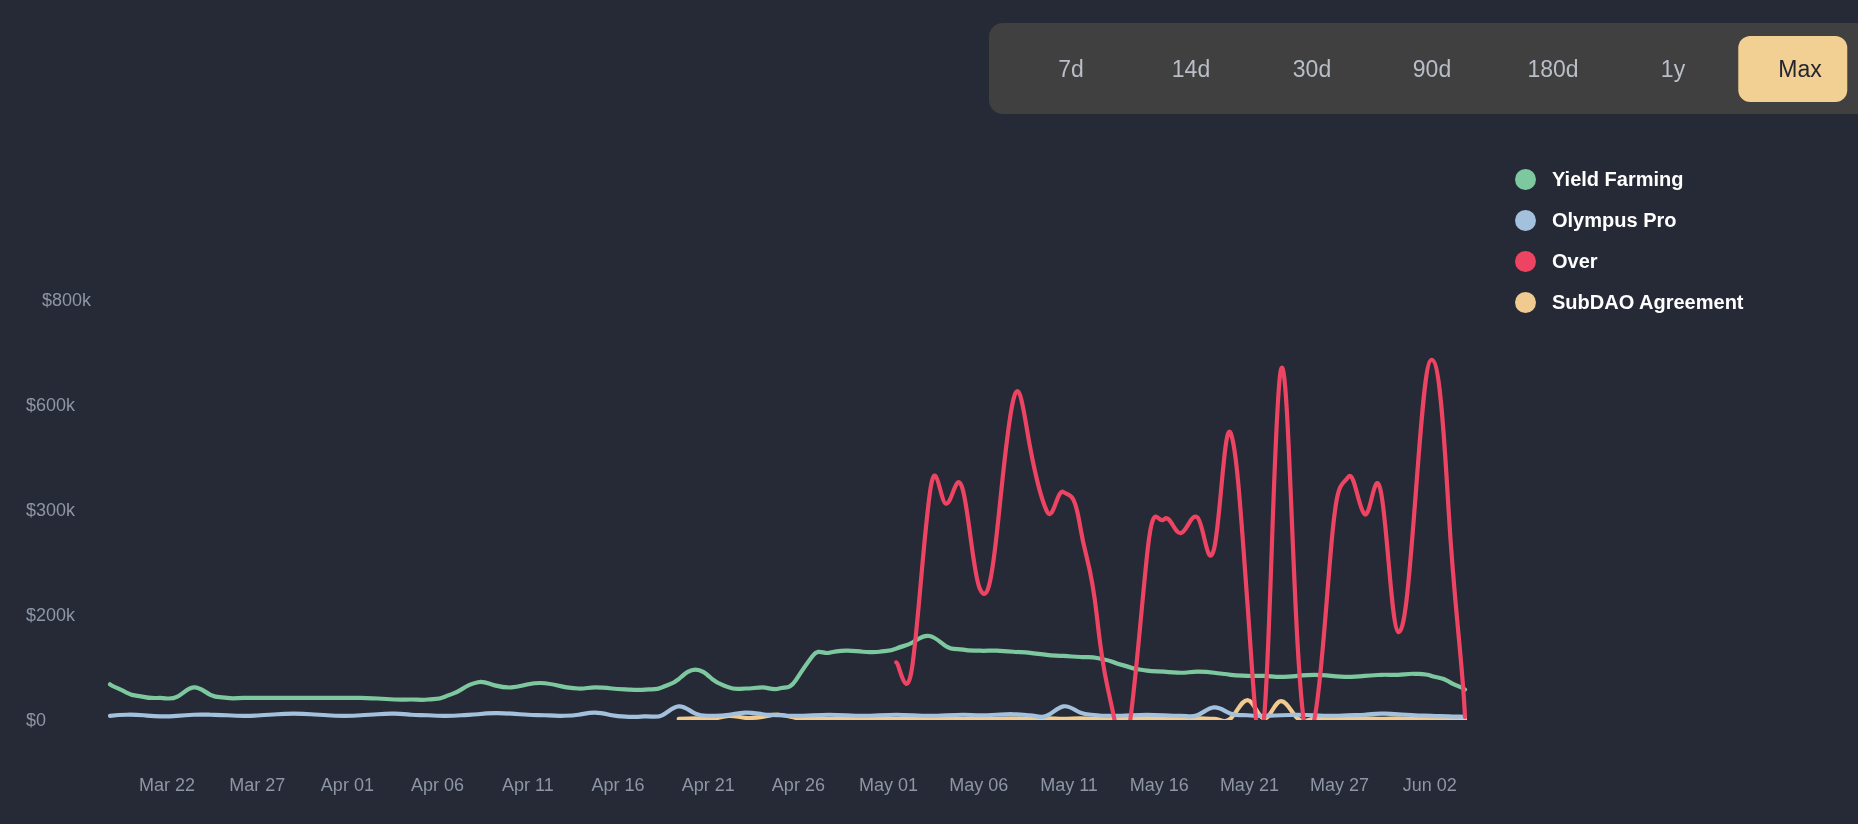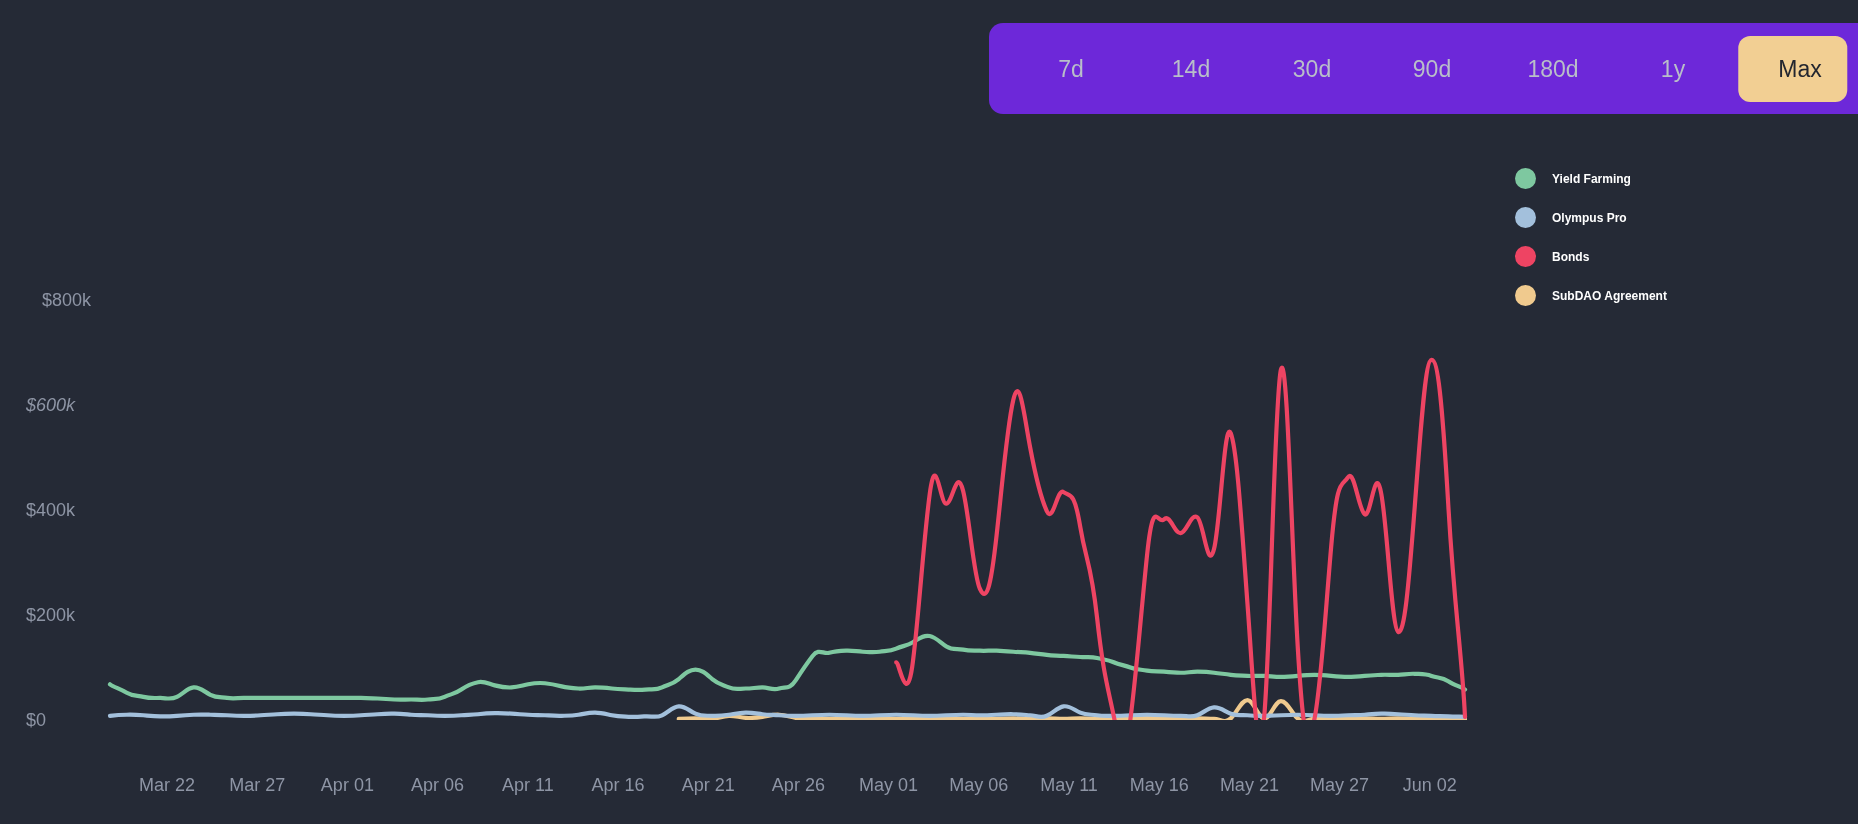--- a/index.html
+++ b/index.html
@@ -14,21 +14,21 @@
   
   #chart-title {
     position: absolute; left: 24px; top: 52px;
     font-size: 27px; font-weight: 400; color: #ffffff;
     letter-spacing: 0.1px; white-space: nowrap;
   }
 
   #range-selector {
     position: absolute; left: 989px; top: 23px;
     height: 91px; width: 869px;
-    background: #6d28d9;
+    background: #404040;
     border-radius: 14px 0 0 14px;
     display: flex; align-items: center;
   }
   .range-btn {
     flex: 0 0 auto;
     height: 62px;
     display: flex; align-items: center; justify-content: center;
     font-size: 23px; font-weight: 400; color: #b9bec9;
     background: transparent; border: none; border-radius: 10px;
     cursor: pointer; padding: 0 14px; margin: 0 12px;
@@ -40,21 +40,21 @@
     padding: 0 26px; margin-left: 18px; height: 66px; border-radius: 12px;
   }
 
   
   #legend {
     position: absolute; left: 1515px; top: 168px;
     display: flex; flex-direction: column; gap: 18px;
   }
   .legend-item { display: flex; align-items: center; gap: 16px; cursor: pointer; }
   .legend-dot { width: 21px; height: 21px; border-radius: 50%; flex: 0 0 auto; }
-  .legend-label { font-size: 12px; font-weight: 700; color: #ffffff; white-space: nowrap; }
+  .legend-label { font-size: 20px; font-weight: 700; color: #ffffff; white-space: nowrap; }
 
   
   #plot-area { position: absolute; left: 0; top: 120px; width: 1500px; height: 600px; }
   #plot-svg { position: absolute; left: 0; top: 0; width: 1500px; height: 600px; }
 
   .y-tick {
     position: absolute; right: 0; width: 110px; text-align: left;
     font-size: 18px; color: #8e95a5; white-space: nowrap;
   }
   #y-axis { position: absolute; left: 26px; top: 120px; width: 110px; height: 600px; }
@@ -85,42 +85,42 @@
       <div class="legend-item">
         <span class="legend-dot" style="background: rgb(126, 200, 160);"></span>
         <span class="legend-label">Yield Farming</span>
       </div>
       <div class="legend-item">
         <span class="legend-dot" style="background: rgb(163, 192, 220);"></span>
         <span class="legend-label">Olympus Pro</span>
       </div>
       <div class="legend-item">
         <span class="legend-dot" style="background: rgb(238, 68, 99);"></span>
-        <span class="legend-label">Bonds</span>
+        <span class="legend-label">Over</span>
       </div>
       <div class="legend-item">
         <span class="legend-dot" style="background: rgb(240, 202, 142);"></span>
         <span class="legend-label">SubDAO Agreement</span>
       </div>
     </div>
 
   <div id="plot-area">
     <svg id="plot-svg" viewBox="0 0 1500 600" preserveAspectRatio="none">
         <path d="M 678.77 598.95 C 681.90 598.79, 689.22 598.42, 695.49 598.42 C 701.77 598.42, 705.95 599.74, 712.22 598.95 C 718.50 598.16, 722.68 596.12, 728.95 595.80 C 735.22 595.48, 739.41 597.58, 745.68 597.90 C 751.95 598.22, 756.13 597.80, 762.41 596.85 C 768.68 595.90, 772.86 594.44, 779.14 594.75 C 785.41 595.06, 789.59 596.80, 795.86 597.90 C 802.14 599.00, 806.32 598.11, 812.59 598.42 C 818.87 598.74, 823.05 598.95, 829.32 598.95 C 835.59 598.95, 839.78 598.42, 846.05 598.42 C 852.32 598.42, 856.50 598.95, 862.78 598.95 C 869.05 598.95, 873.23 598.42, 879.51 598.42 C 885.78 598.42, 889.96 598.95, 896.23 598.95 C 902.51 598.95, 906.69 598.74, 912.96 598.42 C 919.24 598.11, 923.42 597.90, 929.69 597.90 C 935.96 597.90, 940.15 598.11, 946.42 598.42 C 952.69 598.74, 956.88 598.95, 963.15 598.95 C 969.42 598.95, 973.60 598.42, 979.88 598.42 C 986.15 598.42, 990.33 598.95, 996.60 598.95 C 1002.88 598.95, 1007.06 598.42, 1013.33 598.42 C 1019.61 598.42, 1023.79 598.95, 1030.06 598.95 C 1036.33 598.95, 1040.52 598.42, 1046.79 598.42 C 1053.06 598.42, 1057.25 598.95, 1063.52 598.95 C 1069.79 598.95, 1073.97 598.42, 1080.25 598.42 C 1086.52 598.42, 1090.70 598.95, 1096.98 598.95 C 1103.25 598.95, 1107.43 598.42, 1113.70 598.42 C 1119.98 598.42, 1124.16 599.11, 1130.43 598.95 C 1136.71 598.79, 1140.89 598.06, 1147.16 597.90 C 1153.43 597.74, 1157.62 598.11, 1163.89 598.42 C 1170.16 598.74, 1174.34 598.95, 1180.62 598.95 C 1186.89 598.95, 1191.07 598.42, 1197.35 598.42 C 1203.62 598.42, 1207.80 598.95, 1214.07 598.95 C 1220.35 598.95, 1224.53 604.10, 1230.80 598.42 C 1237.08 592.75, 1241.26 580.05, 1247.53 580.05 C 1253.80 580.05, 1257.99 598.11, 1264.26 598.42 C 1270.53 598.74, 1274.71 581.10, 1280.99 581.10 C 1287.26 581.10, 1291.44 593.07, 1297.72 598.42 C 1303.99 603.78, 1308.17 598.95, 1314.44 598.95 C 1320.72 598.95, 1324.90 598.42, 1331.17 598.42 C 1337.45 598.42, 1341.63 598.95, 1347.90 598.95 C 1354.17 598.95, 1358.36 598.42, 1364.63 598.42 C 1370.90 598.42, 1375.08 598.95, 1381.36 598.95 C 1387.63 598.95, 1391.81 598.42, 1398.09 598.42 C 1404.36 598.42, 1408.54 598.95, 1414.81 598.95 C 1421.09 598.95, 1425.27 598.42, 1431.54 598.42 C 1437.82 598.42, 1442.00 598.79, 1448.27 598.95 C 1454.54 599.11, 1461.86 598.95, 1465.00 598.95" fill="none" stroke="#f0ca8e" stroke-width="4.2" stroke-linecap="round" stroke-linejoin="round"></path>
         <path d="M 110.00 595.80 C 113.14 595.49, 120.46 594.91, 126.73 594.75 C 133.00 594.59, 137.18 594.80, 143.46 595.27 C 149.73 595.75, 153.91 596.17, 160.19 596.33 C 166.46 596.48, 170.64 596.27, 176.91 595.80 C 183.19 595.33, 187.37 595.06, 193.64 594.75 C 199.92 594.44, 204.10 594.59, 210.37 594.75 C 216.64 594.91, 220.83 594.96, 227.10 595.27 C 233.37 595.59, 237.55 595.80, 243.83 595.80 C 250.10 595.80, 254.28 595.75, 260.56 595.27 C 266.83 594.80, 271.01 594.70, 277.28 594.23 C 283.56 593.75, 287.74 593.70, 294.01 593.70 C 300.29 593.70, 304.47 593.75, 310.74 594.23 C 317.01 594.70, 321.20 594.80, 327.47 595.27 C 333.74 595.75, 337.92 595.80, 344.20 595.80 C 350.47 595.80, 354.65 595.75, 360.93 595.27 C 367.20 594.80, 371.38 594.70, 377.65 594.23 C 383.93 593.75, 388.11 593.54, 394.38 593.70 C 400.66 593.86, 404.84 594.28, 411.11 594.75 C 417.38 595.22, 421.57 594.96, 427.84 595.27 C 434.11 595.59, 438.29 595.80, 444.57 595.80 C 450.84 595.80, 455.02 595.75, 461.30 595.27 C 467.57 594.80, 471.75 594.86, 478.02 594.23 C 484.30 593.60, 488.48 593.33, 494.75 593.17 C 501.03 593.02, 505.21 593.23, 511.48 593.70 C 517.75 594.17, 521.94 594.28, 528.21 594.75 C 534.48 595.22, 538.67 594.96, 544.94 595.27 C 551.21 595.59, 555.39 595.96, 561.67 595.80 C 567.94 595.64, 572.12 595.69, 578.40 594.75 C 584.67 593.81, 588.85 592.49, 595.12 592.65 C 601.40 592.81, 605.58 594.01, 611.85 595.27 C 618.13 596.53, 622.31 596.53, 628.58 596.85 C 634.85 597.17, 639.04 596.80, 645.31 596.33 C 651.58 595.85, 655.76 598.27, 662.04 595.27 C 668.31 592.28, 672.49 586.82, 678.77 586.35 C 685.04 585.88, 689.22 590.87, 695.49 593.70 C 701.77 596.54, 705.95 595.49, 712.22 595.80 C 718.50 596.11, 722.68 595.69, 728.95 594.75 C 735.22 593.81, 739.41 592.81, 745.68 592.65 C 751.95 592.49, 756.13 593.44, 762.41 594.23 C 768.68 595.01, 772.86 594.80, 779.14 595.27 C 785.41 595.75, 789.59 595.80, 795.86 595.80 C 802.14 595.80, 806.32 595.59, 812.59 595.27 C 818.87 594.96, 823.05 594.75, 829.32 594.75 C 835.59 594.75, 839.78 594.96, 846.05 595.27 C 852.32 595.59, 856.50 595.80, 862.78 595.80 C 869.05 595.80, 873.23 595.59, 879.51 595.27 C 885.78 594.96, 889.96 594.75, 896.23 594.75 C 902.51 594.75, 906.69 594.96, 912.96 595.27 C 919.24 595.59, 923.42 595.80, 929.69 595.80 C 935.96 595.80, 940.15 595.59, 946.42 595.27 C 952.69 594.96, 956.88 594.75, 963.15 594.75 C 969.42 594.75, 973.60 595.27, 979.88 595.27 C 986.15 595.27, 990.33 595.06, 996.60 594.75 C 1002.88 594.44, 1007.06 594.07, 1013.33 594.23 C 1019.61 594.38, 1023.79 594.80, 1030.06 595.27 C 1036.33 595.75, 1040.52 598.48, 1046.79 595.80 C 1053.06 593.12, 1057.25 587.30, 1063.52 586.35 C 1069.79 585.40, 1073.97 589.97, 1080.25 592.65 C 1086.52 595.33, 1090.70 594.33, 1096.98 595.27 C 1103.25 596.22, 1107.43 595.80, 1113.70 595.80 C 1119.98 595.80, 1124.16 595.59, 1130.43 595.27 C 1136.71 594.96, 1140.89 594.75, 1147.16 594.75 C 1153.43 594.75, 1157.62 594.96, 1163.89 595.27 C 1170.16 595.59, 1174.34 595.80, 1180.62 595.80 C 1186.89 595.80, 1191.07 597.79, 1197.35 595.27 C 1203.62 592.75, 1207.80 587.87, 1214.07 587.40 C 1220.35 586.93, 1224.53 591.34, 1230.80 593.70 C 1237.08 596.06, 1241.26 594.64, 1247.53 595.27 C 1253.80 595.90, 1257.99 595.80, 1264.26 595.80 C 1270.53 595.80, 1274.71 595.59, 1280.99 595.27 C 1287.26 594.96, 1291.44 594.75, 1297.72 594.75 C 1303.99 594.75, 1308.17 594.96, 1314.44 595.27 C 1320.72 595.59, 1324.90 595.80, 1331.17 595.80 C 1337.45 595.80, 1341.63 595.59, 1347.90 595.27 C 1354.17 594.96, 1358.36 595.22, 1364.63 594.75 C 1370.90 594.28, 1375.08 593.86, 1381.36 593.70 C 1387.63 593.54, 1391.81 593.75, 1398.09 594.23 C 1404.36 594.70, 1408.54 594.80, 1414.81 595.27 C 1421.09 595.75, 1425.27 595.48, 1431.54 595.80 C 1437.82 596.12, 1442.00 596.01, 1448.27 596.33 C 1454.54 596.64, 1461.86 596.69, 1465.00 596.85" fill="none" stroke="#a3c0dc" stroke-width="4.2" stroke-linecap="round" stroke-linejoin="round"></path>
         <path d="M 110.00 564.30 C 113.14 566.82, 120.46 568.92, 126.73 572.70 C 133.00 576.48, 137.18 575.32, 143.46 576.90 C 149.73 578.48, 153.91 577.95, 160.19 577.95 C 166.46 577.95, 170.64 580.05, 176.91 576.90 C 183.19 573.75, 187.37 568.08, 193.64 567.45 C 199.92 566.82, 204.10 571.65, 210.37 574.80 C 216.64 577.95, 220.83 577.00, 227.10 577.95 C 233.37 578.90, 237.55 577.95, 243.83 577.95 C 250.10 577.95, 254.28 577.95, 260.56 577.95 C 266.83 577.95, 271.01 577.95, 277.28 577.95 C 283.56 577.95, 287.74 577.95, 294.01 577.95 C 300.29 577.95, 304.47 577.95, 310.74 577.95 C 317.01 577.95, 321.20 577.95, 327.47 577.95 C 333.74 577.95, 337.92 577.95, 344.20 577.95 C 350.47 577.95, 354.65 577.79, 360.93 577.95 C 367.20 578.11, 371.38 578.00, 377.65 578.48 C 383.93 578.95, 388.11 579.21, 394.38 579.52 C 400.66 579.84, 404.84 579.52, 411.11 579.52 C 417.38 579.52, 421.57 580.31, 427.84 579.52 C 434.11 578.74, 438.29 579.89, 444.57 576.90 C 450.84 573.91, 455.02 573.96, 461.30 569.55 C 467.57 565.14, 471.75 563.46, 478.02 562.20 C 484.30 560.94, 488.48 563.77, 494.75 565.35 C 501.03 566.93, 505.21 567.77, 511.48 567.45 C 517.75 567.13, 521.94 565.56, 528.21 564.30 C 534.48 563.04, 538.67 562.62, 544.94 563.25 C 551.21 563.88, 555.39 564.82, 561.67 566.40 C 567.94 567.98, 572.12 568.18, 578.40 568.50 C 584.67 568.82, 588.85 567.45, 595.12 567.45 C 601.40 567.45, 605.58 567.87, 611.85 568.50 C 618.13 569.13, 622.31 569.24, 628.58 569.55 C 634.85 569.86, 639.04 570.18, 645.31 569.55 C 651.58 568.92, 655.76 570.60, 662.04 567.45 C 668.31 564.30, 672.49 564.40, 678.77 559.05 C 685.04 553.69, 689.22 549.60, 695.49 549.60 C 701.77 549.60, 705.95 553.69, 712.22 559.05 C 718.50 564.40, 722.68 564.62, 728.95 567.45 C 735.22 570.29, 739.41 568.50, 745.68 568.50 C 751.95 568.50, 756.13 567.45, 762.41 567.45 C 768.68 567.45, 772.86 570.71, 779.14 568.50 C 785.41 566.29, 789.59 569.87, 795.86 560.10 C 802.14 550.34, 806.32 544.14, 812.59 535.95 C 818.87 527.76, 823.05 534.38, 829.32 532.80 C 835.59 531.22, 839.78 531.01, 846.05 530.70 C 852.32 530.39, 856.50 531.44, 862.78 531.75 C 869.05 532.06, 873.23 532.69, 879.51 531.75 C 885.78 530.81, 889.96 531.44, 896.23 528.60 C 902.51 525.76, 906.69 526.08, 912.96 522.30 C 919.24 518.52, 923.42 514.74, 929.69 516.00 C 935.96 517.26, 940.15 522.40, 946.42 526.50 C 952.69 530.60, 956.88 528.39, 963.15 529.65 C 969.42 530.91, 973.60 530.38, 979.88 530.70 C 986.15 531.02, 990.33 530.39, 996.60 530.70 C 1002.88 531.01, 1007.06 531.12, 1013.33 531.75 C 1019.61 532.38, 1023.79 531.86, 1030.06 532.80 C 1036.33 533.74, 1040.52 533.95, 1046.79 534.90 C 1053.06 535.85, 1057.25 535.32, 1063.52 535.95 C 1069.79 536.58, 1073.97 536.37, 1080.25 537.00 C 1086.52 537.63, 1090.70 536.47, 1096.98 538.05 C 1103.25 539.63, 1107.43 539.41, 1113.70 542.25 C 1119.98 545.09, 1124.16 544.98, 1130.43 547.50 C 1136.71 550.02, 1140.89 549.39, 1147.16 550.65 C 1153.43 551.91, 1157.62 551.07, 1163.89 551.70 C 1170.16 552.33, 1174.34 552.75, 1180.62 552.75 C 1186.89 552.75, 1191.07 551.70, 1197.35 551.70 C 1203.62 551.70, 1207.80 551.81, 1214.07 552.75 C 1220.35 553.69, 1224.53 553.90, 1230.80 554.85 C 1237.08 555.80, 1241.26 555.59, 1247.53 555.90 C 1253.80 556.21, 1257.99 555.58, 1264.26 555.90 C 1270.53 556.22, 1274.71 556.95, 1280.99 556.95 C 1287.26 556.95, 1291.44 556.53, 1297.72 555.90 C 1303.99 555.27, 1308.17 554.85, 1314.44 554.85 C 1320.72 554.85, 1324.90 555.27, 1331.17 555.90 C 1337.45 556.53, 1341.63 556.95, 1347.90 556.95 C 1354.17 556.95, 1358.36 556.53, 1364.63 555.90 C 1370.90 555.27, 1375.08 555.16, 1381.36 554.85 C 1387.63 554.54, 1391.81 555.17, 1398.09 554.85 C 1404.36 554.53, 1408.54 553.49, 1414.81 553.80 C 1421.09 554.11, 1425.27 553.69, 1431.54 555.90 C 1437.82 558.11, 1442.00 557.05, 1448.27 561.15 C 1454.54 565.25, 1461.86 567.03, 1465.00 569.55" fill="none" stroke="#7ec8a0" stroke-width="4.2" stroke-linecap="round" stroke-linejoin="round"></path>
         <path d="M 896.23 542.25 C 899.37 541.94, 906.69 591.60, 912.96 541.20 C 919.24 490.80, 923.42 421.50, 929.69 374.25 C 935.96 327.00, 940.15 384.64, 946.42 383.70 C 952.69 382.75, 956.88 345.59, 963.15 371.10 C 969.42 396.62, 973.60 455.52, 979.88 468.75 C 986.15 481.98, 990.33 471.90, 996.60 415.20 C 1002.88 358.50, 1007.06 306.21, 1013.33 279.75 C 1019.61 253.29, 1023.79 293.61, 1030.06 327.00 C 1036.33 360.39, 1040.52 377.50, 1046.79 391.05 C 1053.06 404.60, 1057.25 367.43, 1063.52 372.15 C 1069.79 376.87, 1073.97 369.31, 1080.25 406.80 C 1086.52 444.28, 1090.70 440.40, 1096.98 497.10 C 1103.25 553.80, 1107.43 565.24, 1113.70 595.80 C 1119.98 626.36, 1124.16 647.46, 1130.43 598.95 C 1136.71 550.44, 1140.89 493.95, 1147.16 434.10 C 1153.43 374.25, 1157.62 405.75, 1163.89 399.45 C 1170.16 393.15, 1174.34 413.73, 1180.62 413.10 C 1186.89 412.47, 1191.07 392.63, 1197.35 397.35 C 1203.62 402.08, 1207.80 454.05, 1214.07 428.85 C 1220.35 403.65, 1224.53 296.66, 1230.80 313.35 C 1237.08 330.05, 1241.26 399.77, 1247.53 484.50 C 1253.80 569.24, 1257.99 666.36, 1264.26 595.80 C 1270.53 525.24, 1274.71 270.09, 1280.99 249.30 C 1287.26 228.51, 1291.44 421.61, 1297.72 526.50 C 1303.99 631.39, 1308.17 628.88, 1314.44 598.95 C 1320.72 569.03, 1324.90 499.20, 1331.17 426.75 C 1337.45 354.30, 1341.63 367.21, 1347.90 357.45 C 1354.17 347.69, 1358.36 389.16, 1364.63 394.20 C 1370.90 399.24, 1375.08 338.97, 1381.36 374.25 C 1387.63 409.53, 1391.81 508.34, 1398.09 511.80 C 1404.36 515.26, 1408.54 467.38, 1414.81 385.80 C 1421.09 304.21, 1425.27 240.16, 1431.54 239.85 C 1437.82 239.53, 1442.00 277.65, 1448.27 384.75 C 1454.54 491.85, 1461.86 533.22, 1465.00 596.85" fill="none" stroke="#ee4463" stroke-width="4.2" stroke-linecap="round" stroke-linejoin="round"></path>
       </svg>
   </div>
 
   <div id="y-axis">
       <div class="y-tick" style="top: 590px; left: 0px;">$0</div>
       <div class="y-tick" style="top: 485px; left: 0px;">$200k</div>
-      <div class="y-tick" style="top: 380px; left: 0px;">$400k</div>
-      <div class="y-tick" style="top: 275px; left: 0px; font-style: italic;">$600k</div>
+      <div class="y-tick" style="top: 380px; left: 0px;">$300k</div>
+      <div class="y-tick" style="top: 275px; left: 0px;">$600k</div>
       <div class="y-tick" style="top: 170px; left: 16px;">$800k</div>
     </div>
   <div id="x-axis">
       <div class="x-tick" style="left: 167px;">Mar 22</div>
       <div class="x-tick" style="left: 257.2px;">Mar 27</div>
       <div class="x-tick" style="left: 347.4px;">Apr 01</div>
       <div class="x-tick" style="left: 437.6px; text-align: right;">Apr 06</div>
       <div class="x-tick" style="left: 527.8px;">Apr 11</div>
       <div class="x-tick" style="left: 618px;">Apr 16</div>
       <div class="x-tick" style="left: 708.2px; text-align: center;">Apr 21</div>

